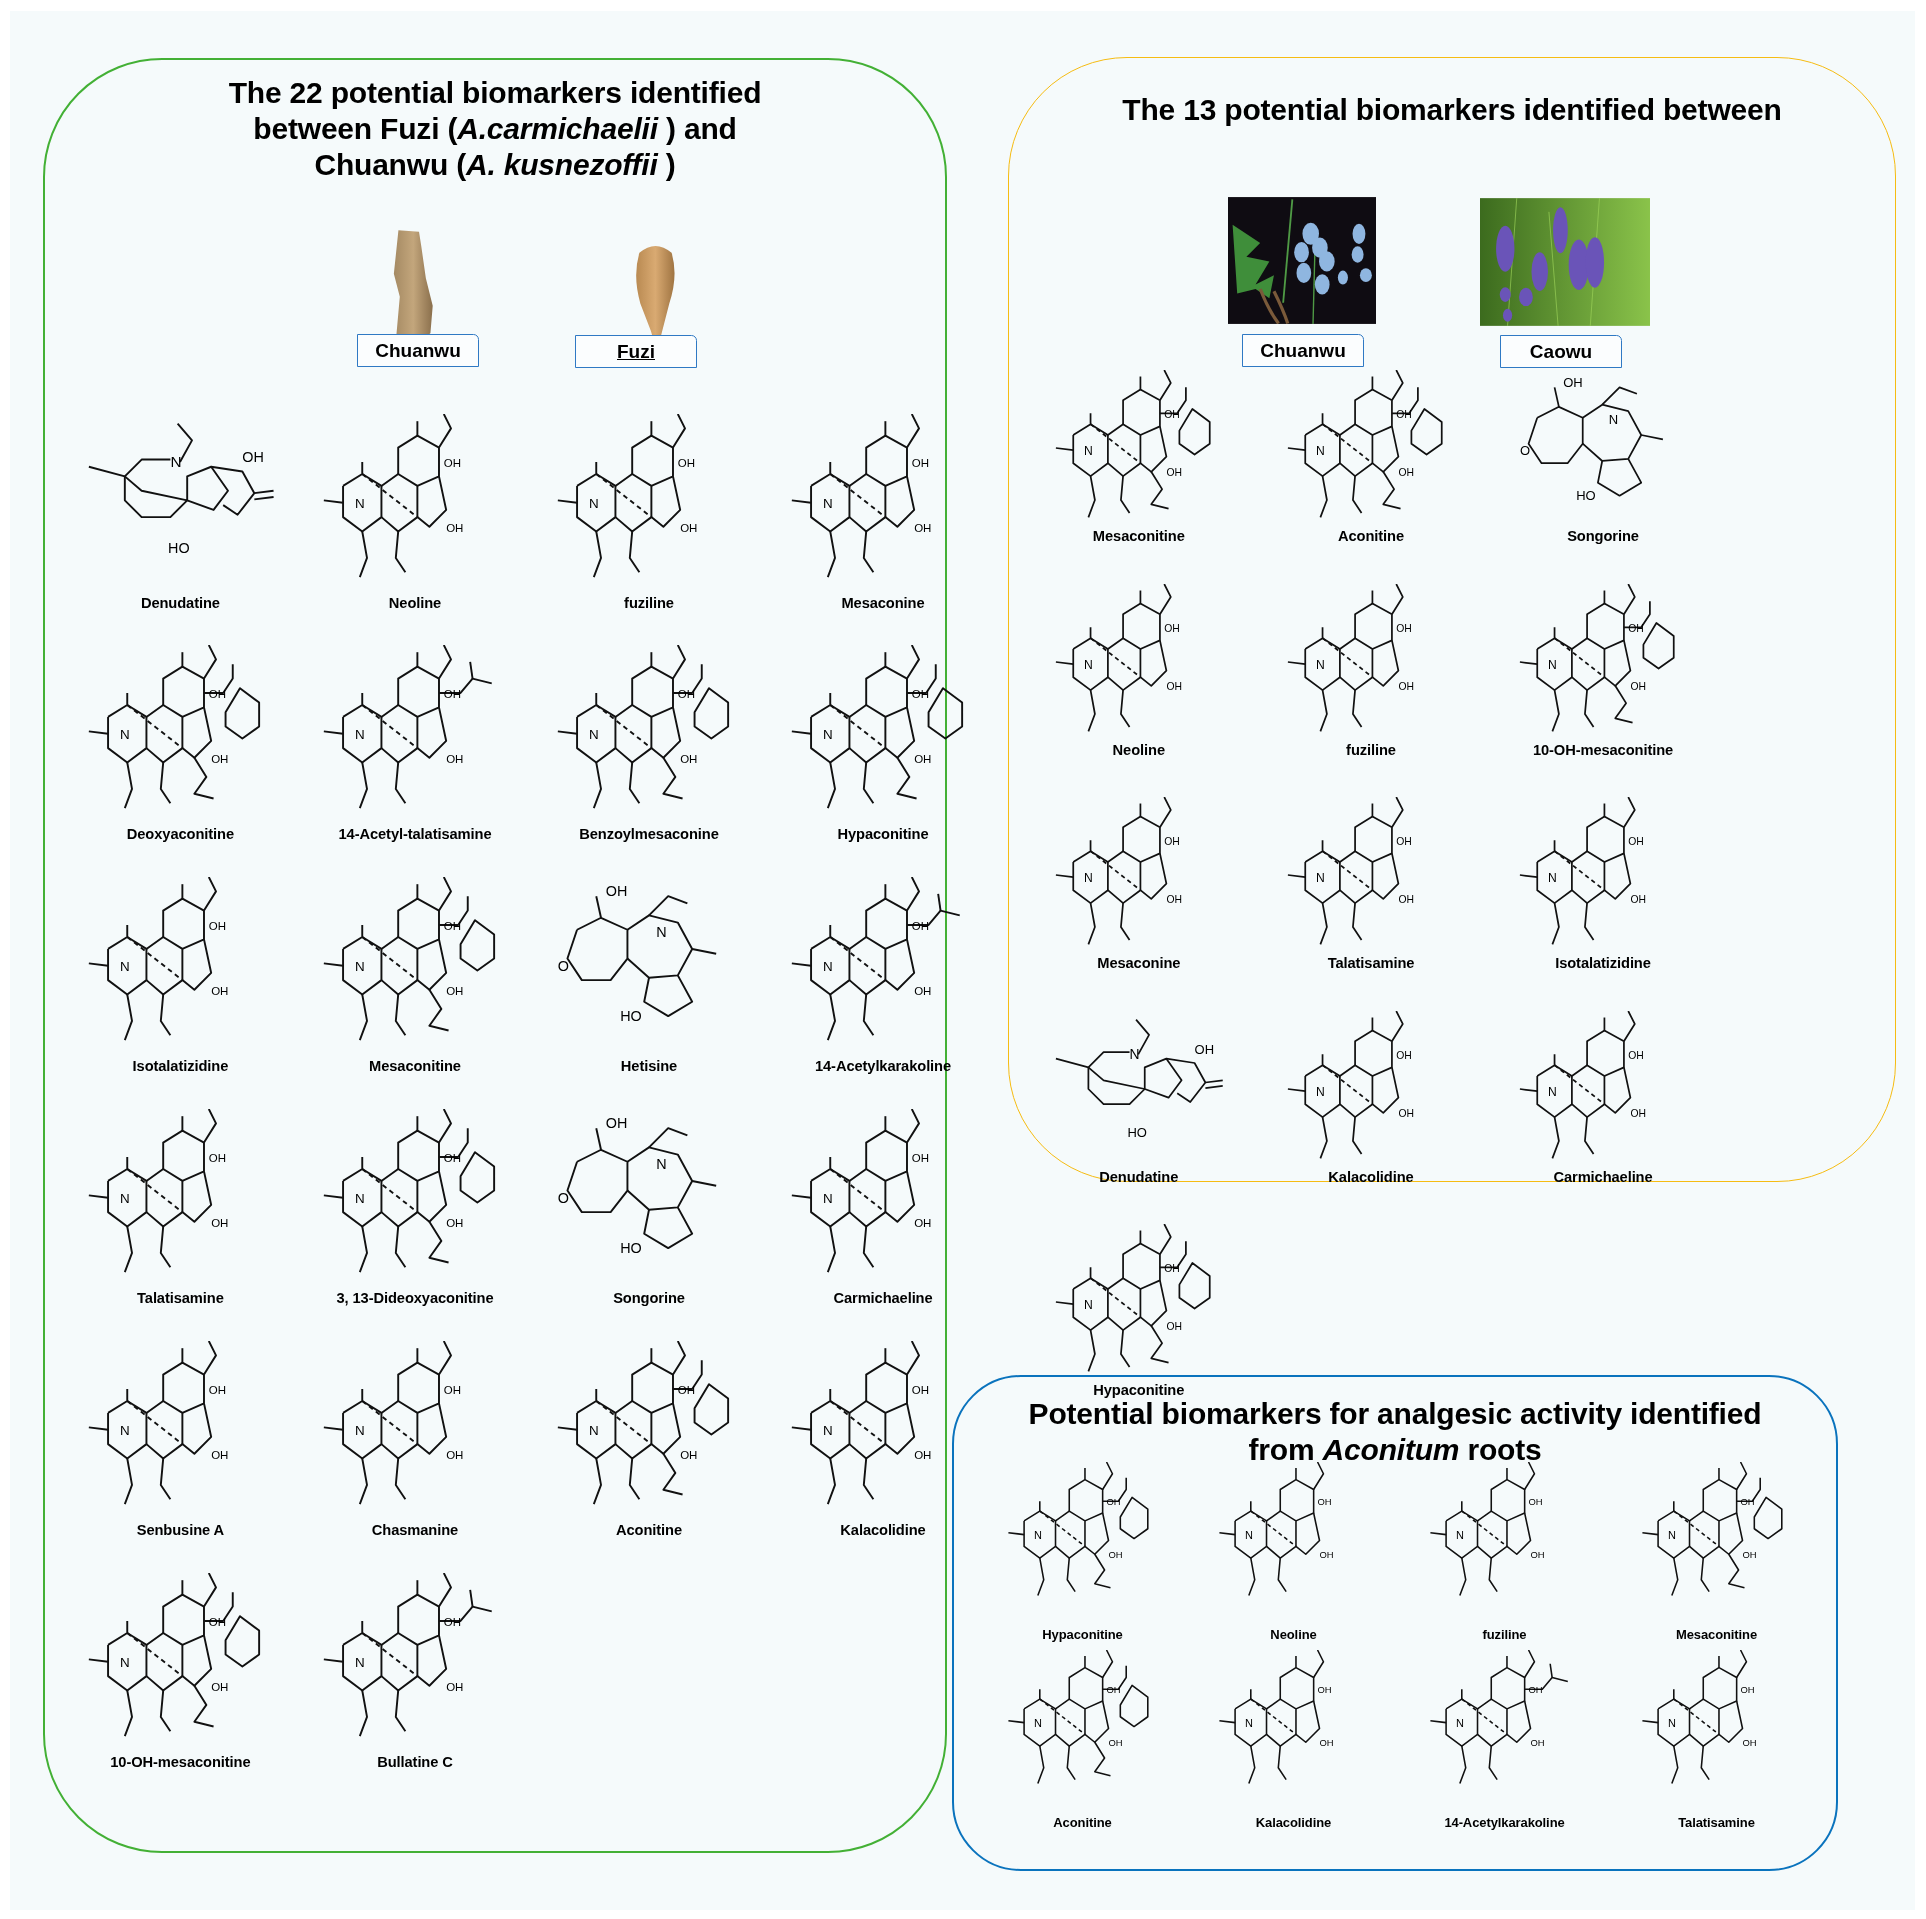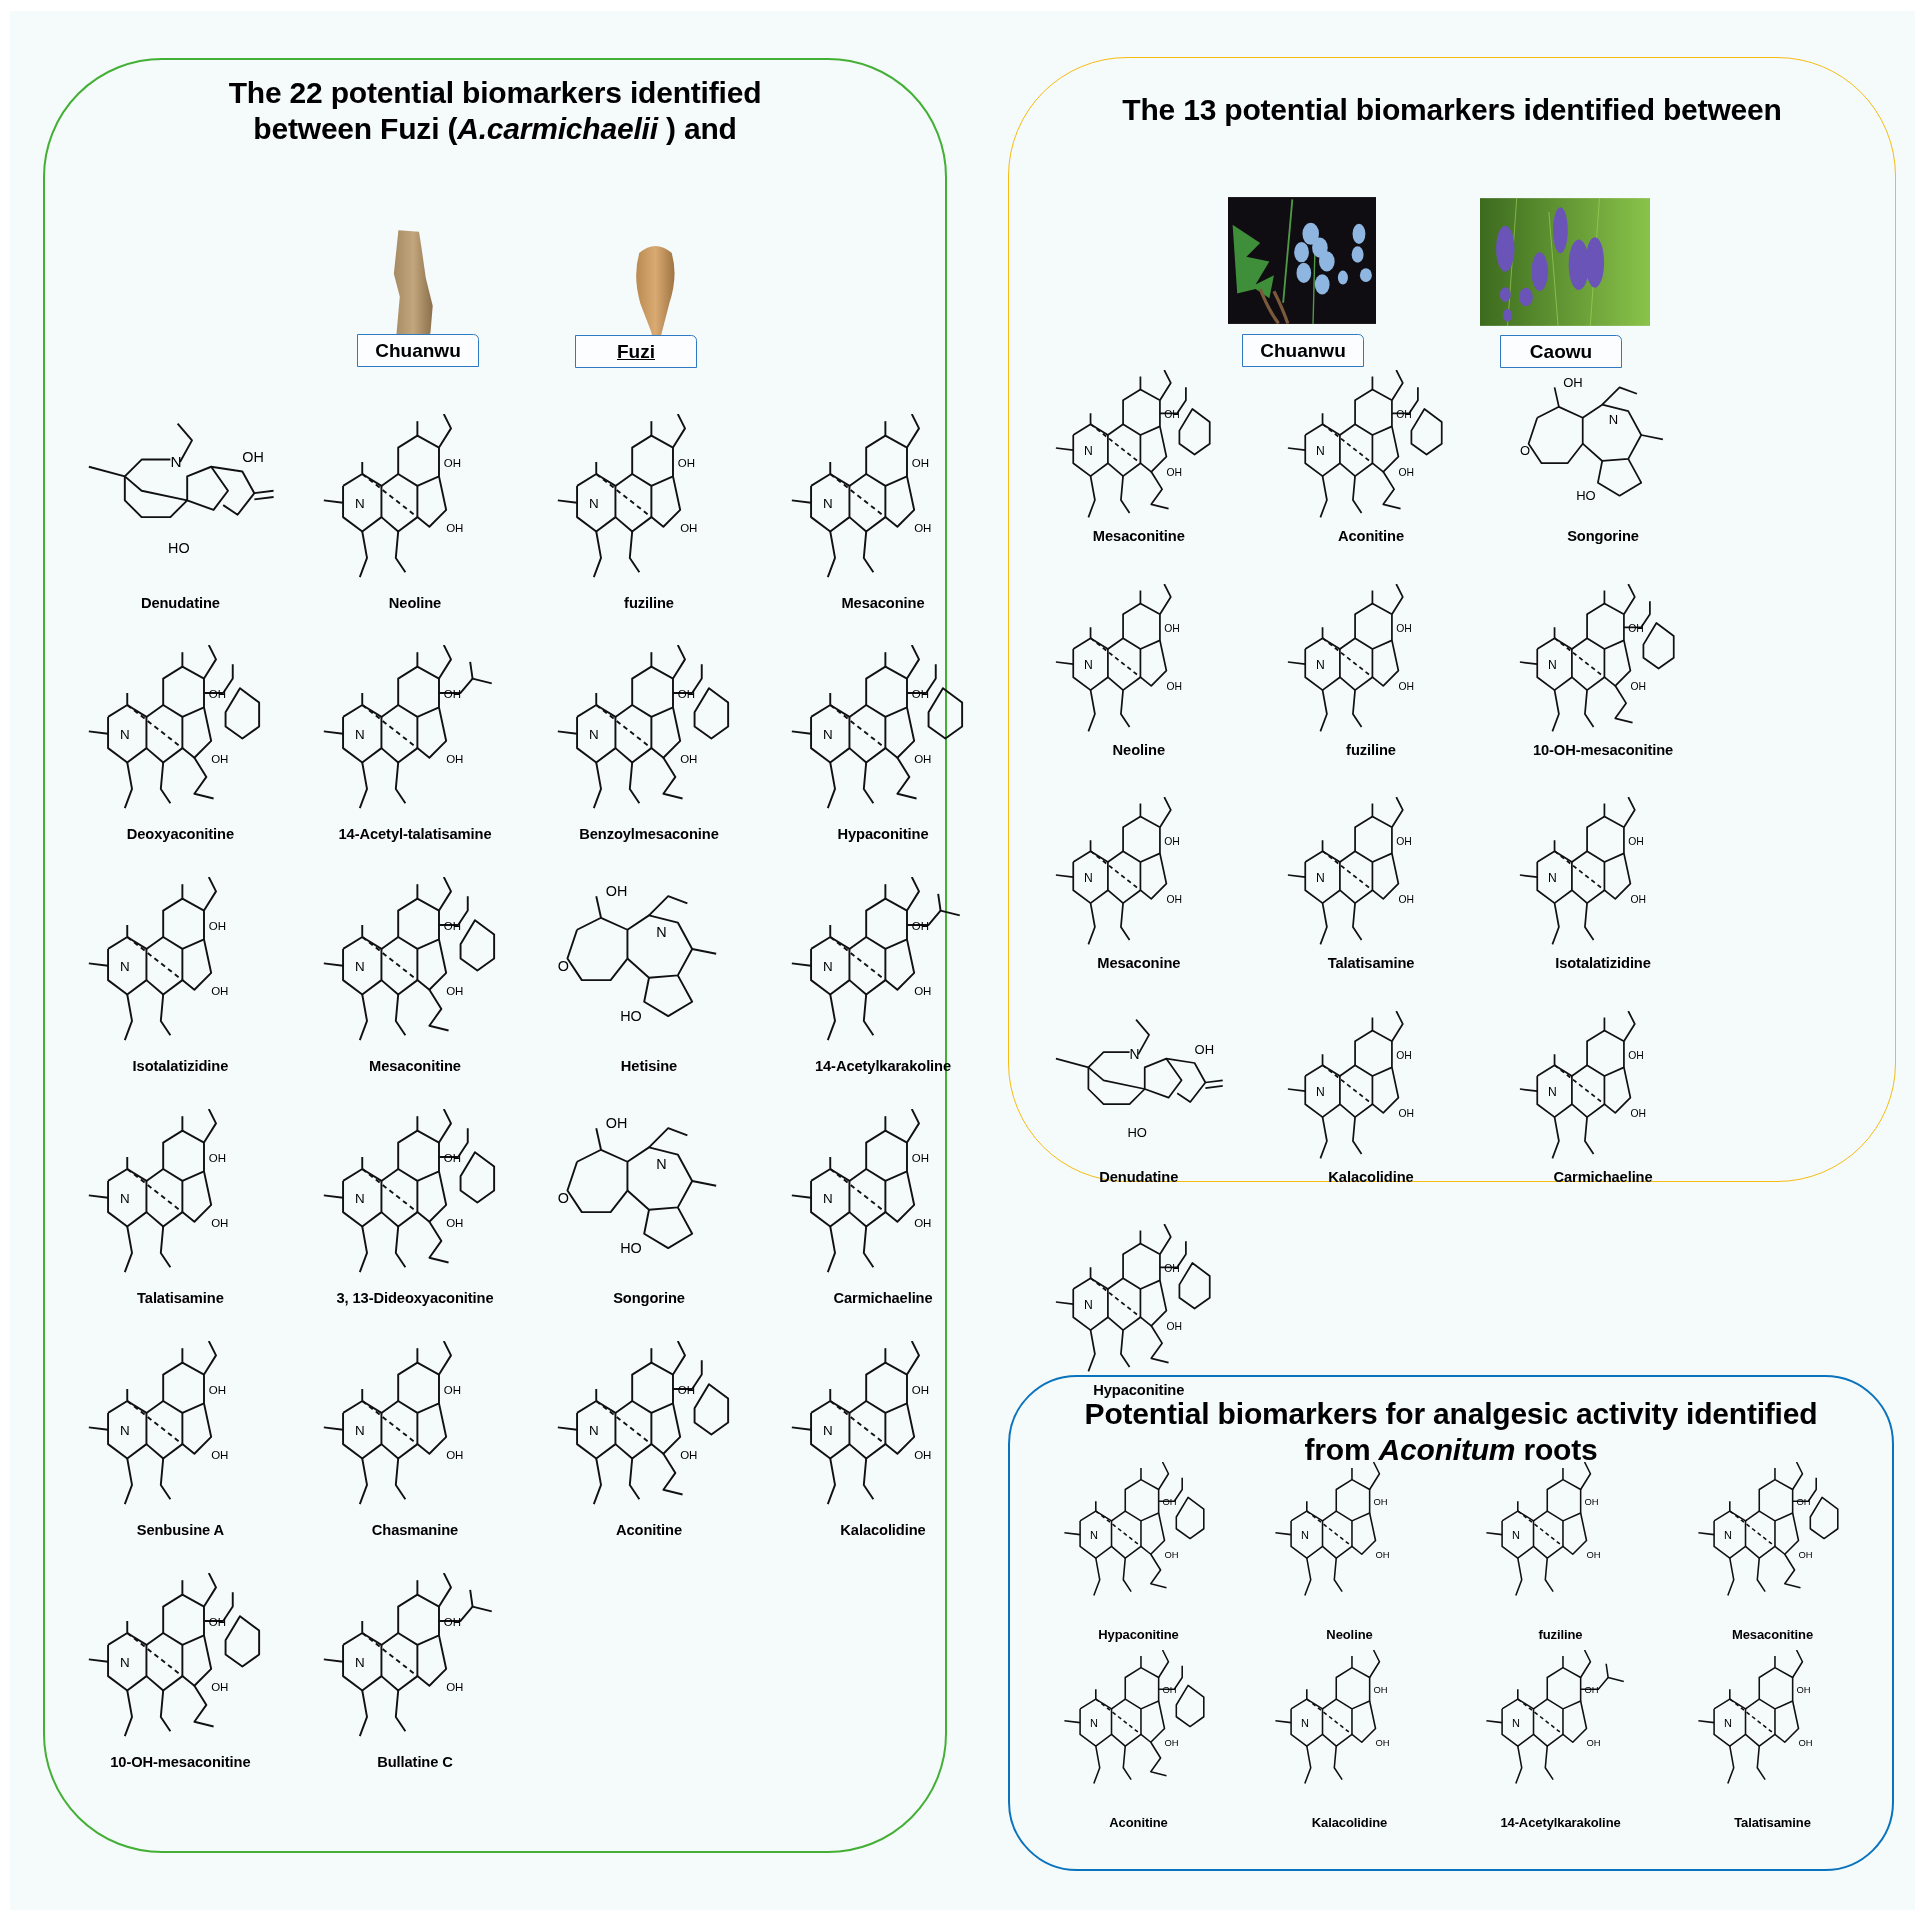--- a/index.html
+++ b/index.html
@@ -2,21 +2,21 @@
 <html style="font-size:7.3px"><head>
 <meta charset="utf-8">
 <style>
   html, body { margin: 0; padding: 0; background: #ffffff; }
   body { width: 1926px; height: 1920px; position: relative; overflow: hidden;
          font-family: "Liberation Sans", sans-serif; color: #000; }
   .canvas { position: absolute; left: 10px; top: 11px; width: 1905px; height: 1899px; background: #f5fafb; }
   .panel { position: absolute; box-sizing: border-box; background: transparent; }
   .panel.green { left: 43px; top: 58px; width: 904px; height: 1795px; border: 2.3px solid #43b035; border-radius: 119px; }
   .panel.yellow { left: 1008px; top: 57px; width: 888px; height: 1125px; border: 1.8px solid #f6bc12; border-radius: 119px; }
-  .panel.blue { left: 1008px; top: 1375px; width: 886px; height: 496px; border: 2.8px solid #0a73bd; border-radius: 69px; }
+  .panel.blue { left: 952px; top: 1375px; width: 886px; height: 496px; border: 2.8px solid #0a73bd; border-radius: 69px; }
   .ptitle { position: absolute; left: 0; right: 0; text-align: center; font-weight: bold;
             font-size: 30px; line-height: 36px; letter-spacing: -0.2px; }
   .ptitle i { font-style: italic; }
   .herb { position: absolute; }
   .herb-btn { position: absolute; box-sizing: border-box; width: 122px; height: 33px; border: 1.8px solid #2f79c4;
               border-top-right-radius: 5.5px; background: #fbfdfe; display: flex; align-items: center; justify-content: center;
               font-weight: bold; font-size: 19px; cursor: pointer; }
   .cmpd { position: absolute; width: 239px; height: 216px; }
   .cmpd svg { position: absolute; left: 50%; top: 0; transform: translateX(-50%); }
   .cmpd .lbl { position: absolute; left: 0; right: 0; text-align: center; font-weight: bold; font-size: 14.7px; letter-spacing: -0.1px; }
@@ -24,20 +24,21 @@
 </style>
 </head>
 <body>
 
 <div class="canvas"></div>
 
 <div class="panel green">
   <div class="ptitle" style="top:14.7px;">
     <div>The 22 potential biomarkers identified</div>
     <div><span>between Fuzi (</span><i>A.carmichaelii</i><span> ) and</span></div>
+    <div><span>Chuanwu (</span><i>A. kusnezoffii</i><span> )</span></div>
   </div>
 
   <svg class="herb" style="left:342px;top:168px;" width="64" height="119" viewBox="0 0 140 260">
     <defs>
         <linearGradient id="rootA" x1="0" x2="1">
           <stop offset="0" stop-color="#a58a63"></stop>
           <stop offset="0.5" stop-color="#c3a67c"></stop>
           <stop offset="1" stop-color="#8a6f4c"></stop>
         </linearGradient>
       </defs>

